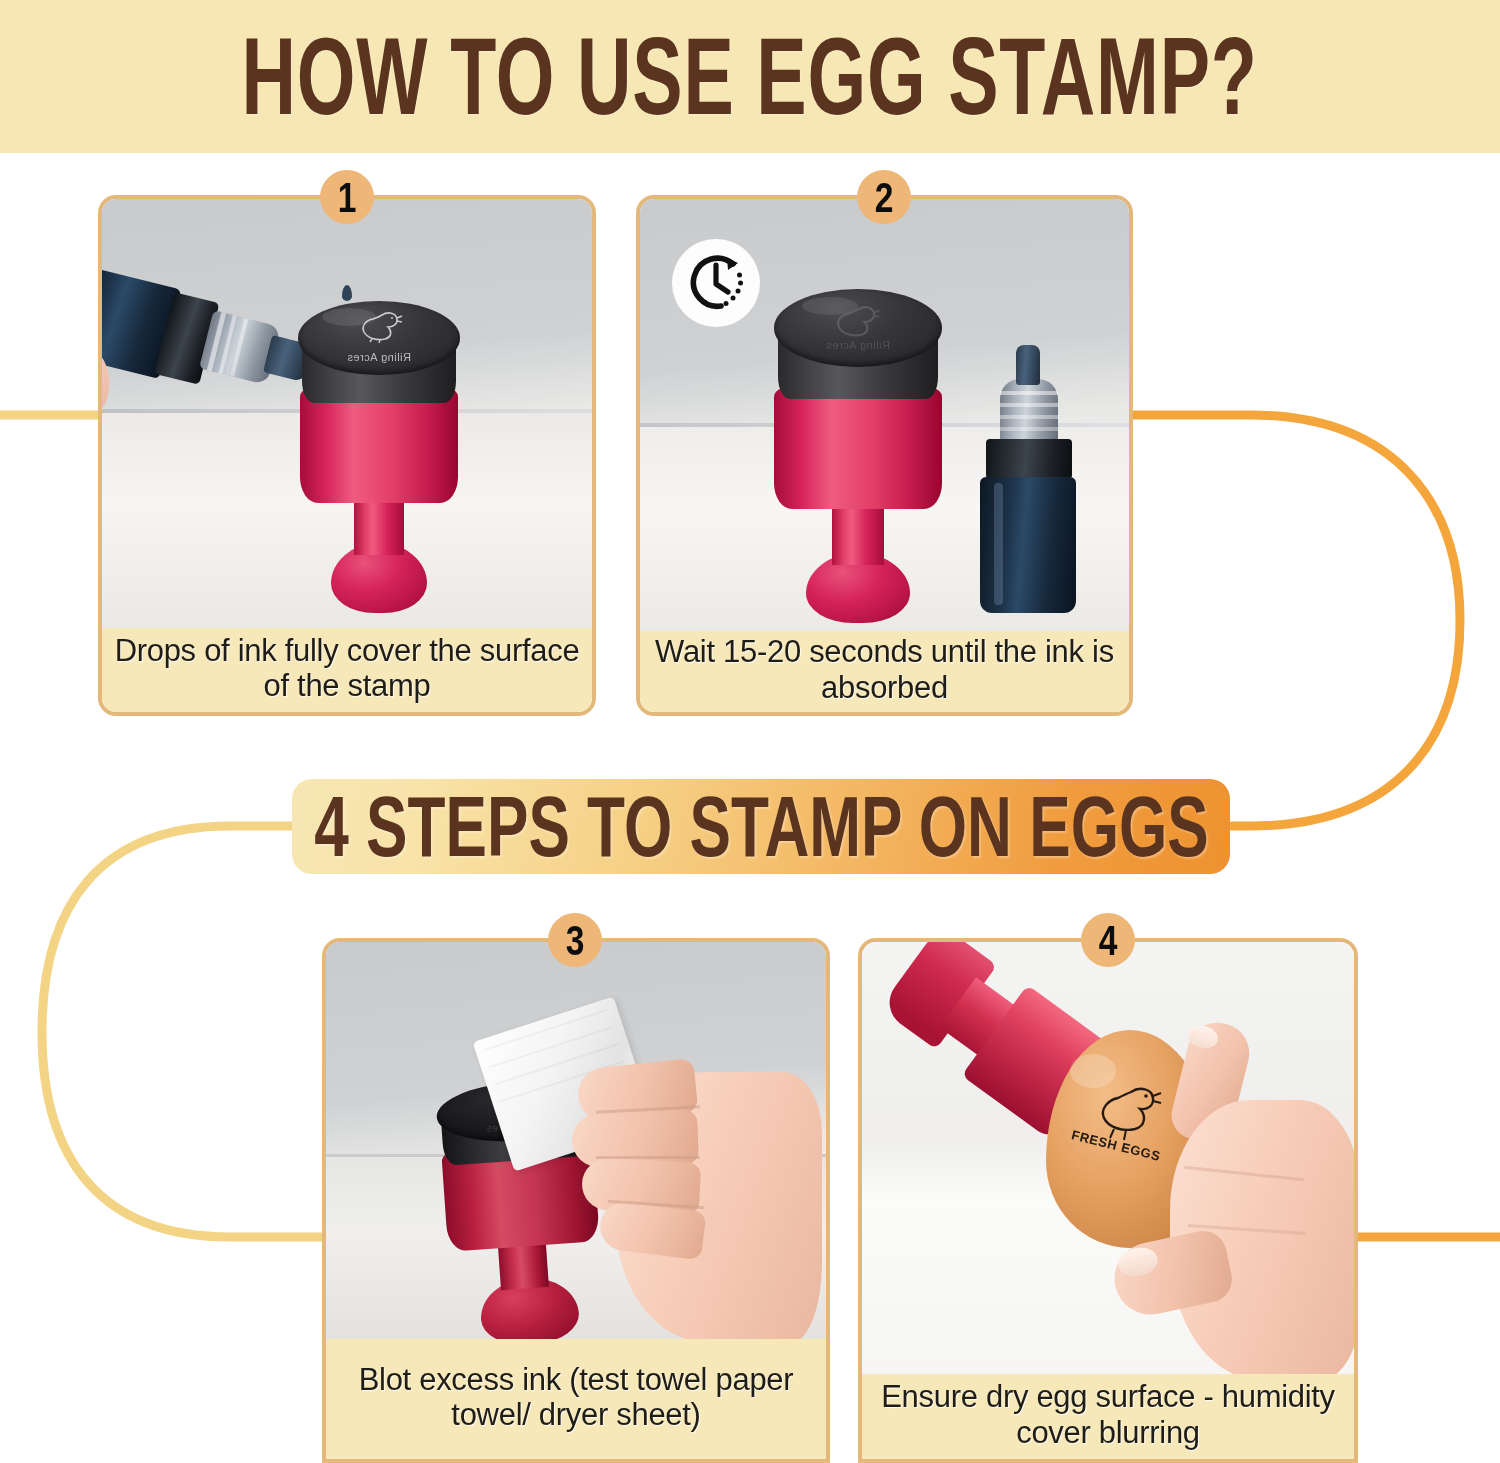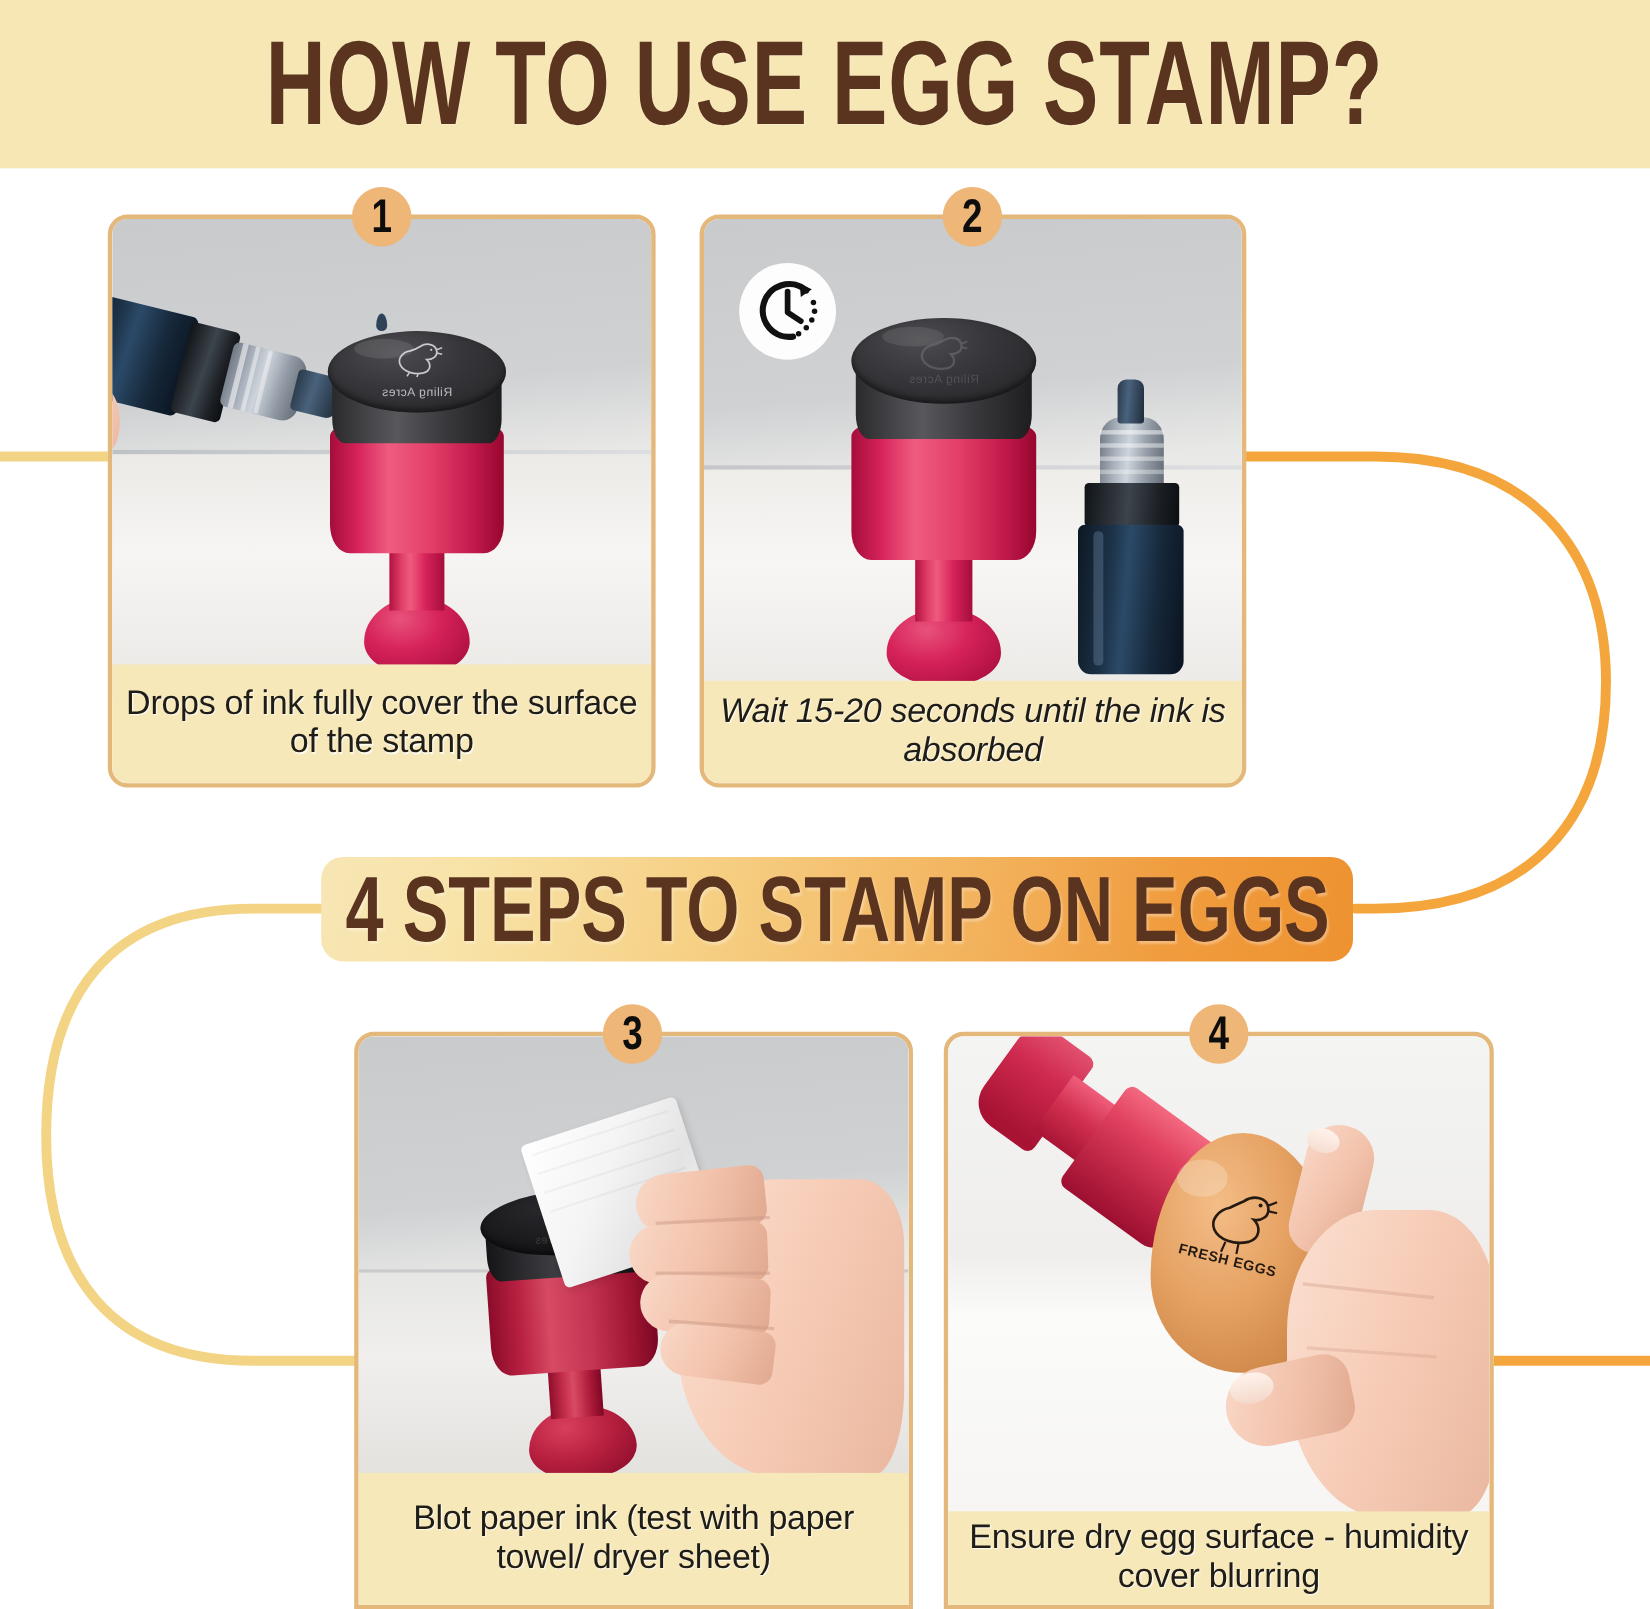--- a/index.html
+++ b/index.html
@@ -272,21 +272,21 @@
         </svg>
         <div class="cap-label" style="top:50px;">Riling Acres</div>
       </div>
 
       <div class="ph" style="left:34px; top:13px; width:54px; height:18px; border-radius:50%; background:rgba(255,255,255,0.10);"></div>
     </div>
 
     <div class="ph" style="left:240px; top:86px; width:10px; height:16px; border-radius:50% 50% 50% 50% / 70% 70% 30% 30%; background:#1d3349; opacity:0.9;"></div>
   </div>
 
-  <div class="panel-caption" style="height:108px;">
+  <div class="panel-caption" style="height:84px;">
     <div class="caption-text">Drops of ink fully cover the surface of the stamp</div>
   </div>
 </div>
 <div class="badge" style="left:320px; top:170px;">
   <span>1</span>
 </div>
 
 <div class="panel" style="left:636px; top:195px; width:497px; height:521px;">
 
   <div class="panel-photo" style="height:437px;">
@@ -332,21 +332,21 @@
       <div class="ph" style="left:28px; top:76px; width:58px; height:4px; background:rgba(255,255,255,0.45);"></div>
       <div class="ph" style="left:28px; top:88px; width:58px; height:4px; background:rgba(255,255,255,0.4);"></div>
       <div class="ph" style="left:28px; top:100px; width:58px; height:4px; background:rgba(255,255,255,0.35);"></div>
       <div class="bottle-tip ph" style="left:44px; top:18px; width:24px; height:40px; border-radius:8px 8px 3px 3px;"></div>
       <div class="bottle-cap ph" style="left:14px; top:112px; width:86px; height:40px; border-radius:4px;"></div>
       <div class="bottle-body ph" style="left:8px; top:150px; width:96px; height:136px; border-radius:6px 6px 12px 12px;"></div>
       <div class="ph" style="left:22px; top:156px; width:9px; height:122px; background:rgba(140,170,200,0.28); border-radius:4px;"></div>
     </div>
   </div>
 
-  <div class="panel-caption" style="height:93px;font-style:italic;">
+  <div class="panel-caption" style="height:81px;">
     <div class="caption-text">Wait 15-20 seconds until the ink is absorbed</div>
   </div>
 </div>
 <div class="badge" style="left:857px; top:170px;">
   <span>2</span>
 </div>
 
 <div class="mid-banner">
   <div class="mid-banner-text">4 STEPS TO STAMP ON EGGS</div>
 </div>
@@ -394,21 +394,21 @@
       <div class="skin-b ph" style="left:40px; top:140px; width:118px; height:52px; border-radius:40px 20px 20px 40px; transform:rotate(3deg);"></div>
       <div class="skin-b ph" style="left:58px; top:186px; width:104px; height:48px; border-radius:36px 18px 18px 36px; transform:rotate(7deg);"></div>
 
       <div class="ph" style="left:54px; top:88px; width:104px; height:3px; background:rgba(200,150,130,0.45); transform:rotate(-3deg);"></div>
       <div class="ph" style="left:54px; top:136px; width:104px; height:3px; background:rgba(200,150,130,0.45);"></div>
       <div class="ph" style="left:66px; top:183px; width:96px; height:3px; background:rgba(200,150,130,0.45); transform:rotate(4deg);"></div>
     </div>
   </div>
 
   <div class="panel-caption" style="height:120px;">
-    <div class="caption-text">Blot paper ink (test with paper towel/ dryer sheet)</div>
+    <div class="caption-text">Blot excess ink (test towel paper towel/ dryer sheet)</div>
   </div>
 </div>
 <div class="badge" style="left:548px; top:913px;">
   <span>3</span>
 </div>
 
 <div class="panel" style="left:858px; top:938px; width:500px; height:525px; border-radius:18px 18px 0 0;">
 
   <div class="panel-photo" style="height:440px;">
     <div class="bg-white-desk"></div>

